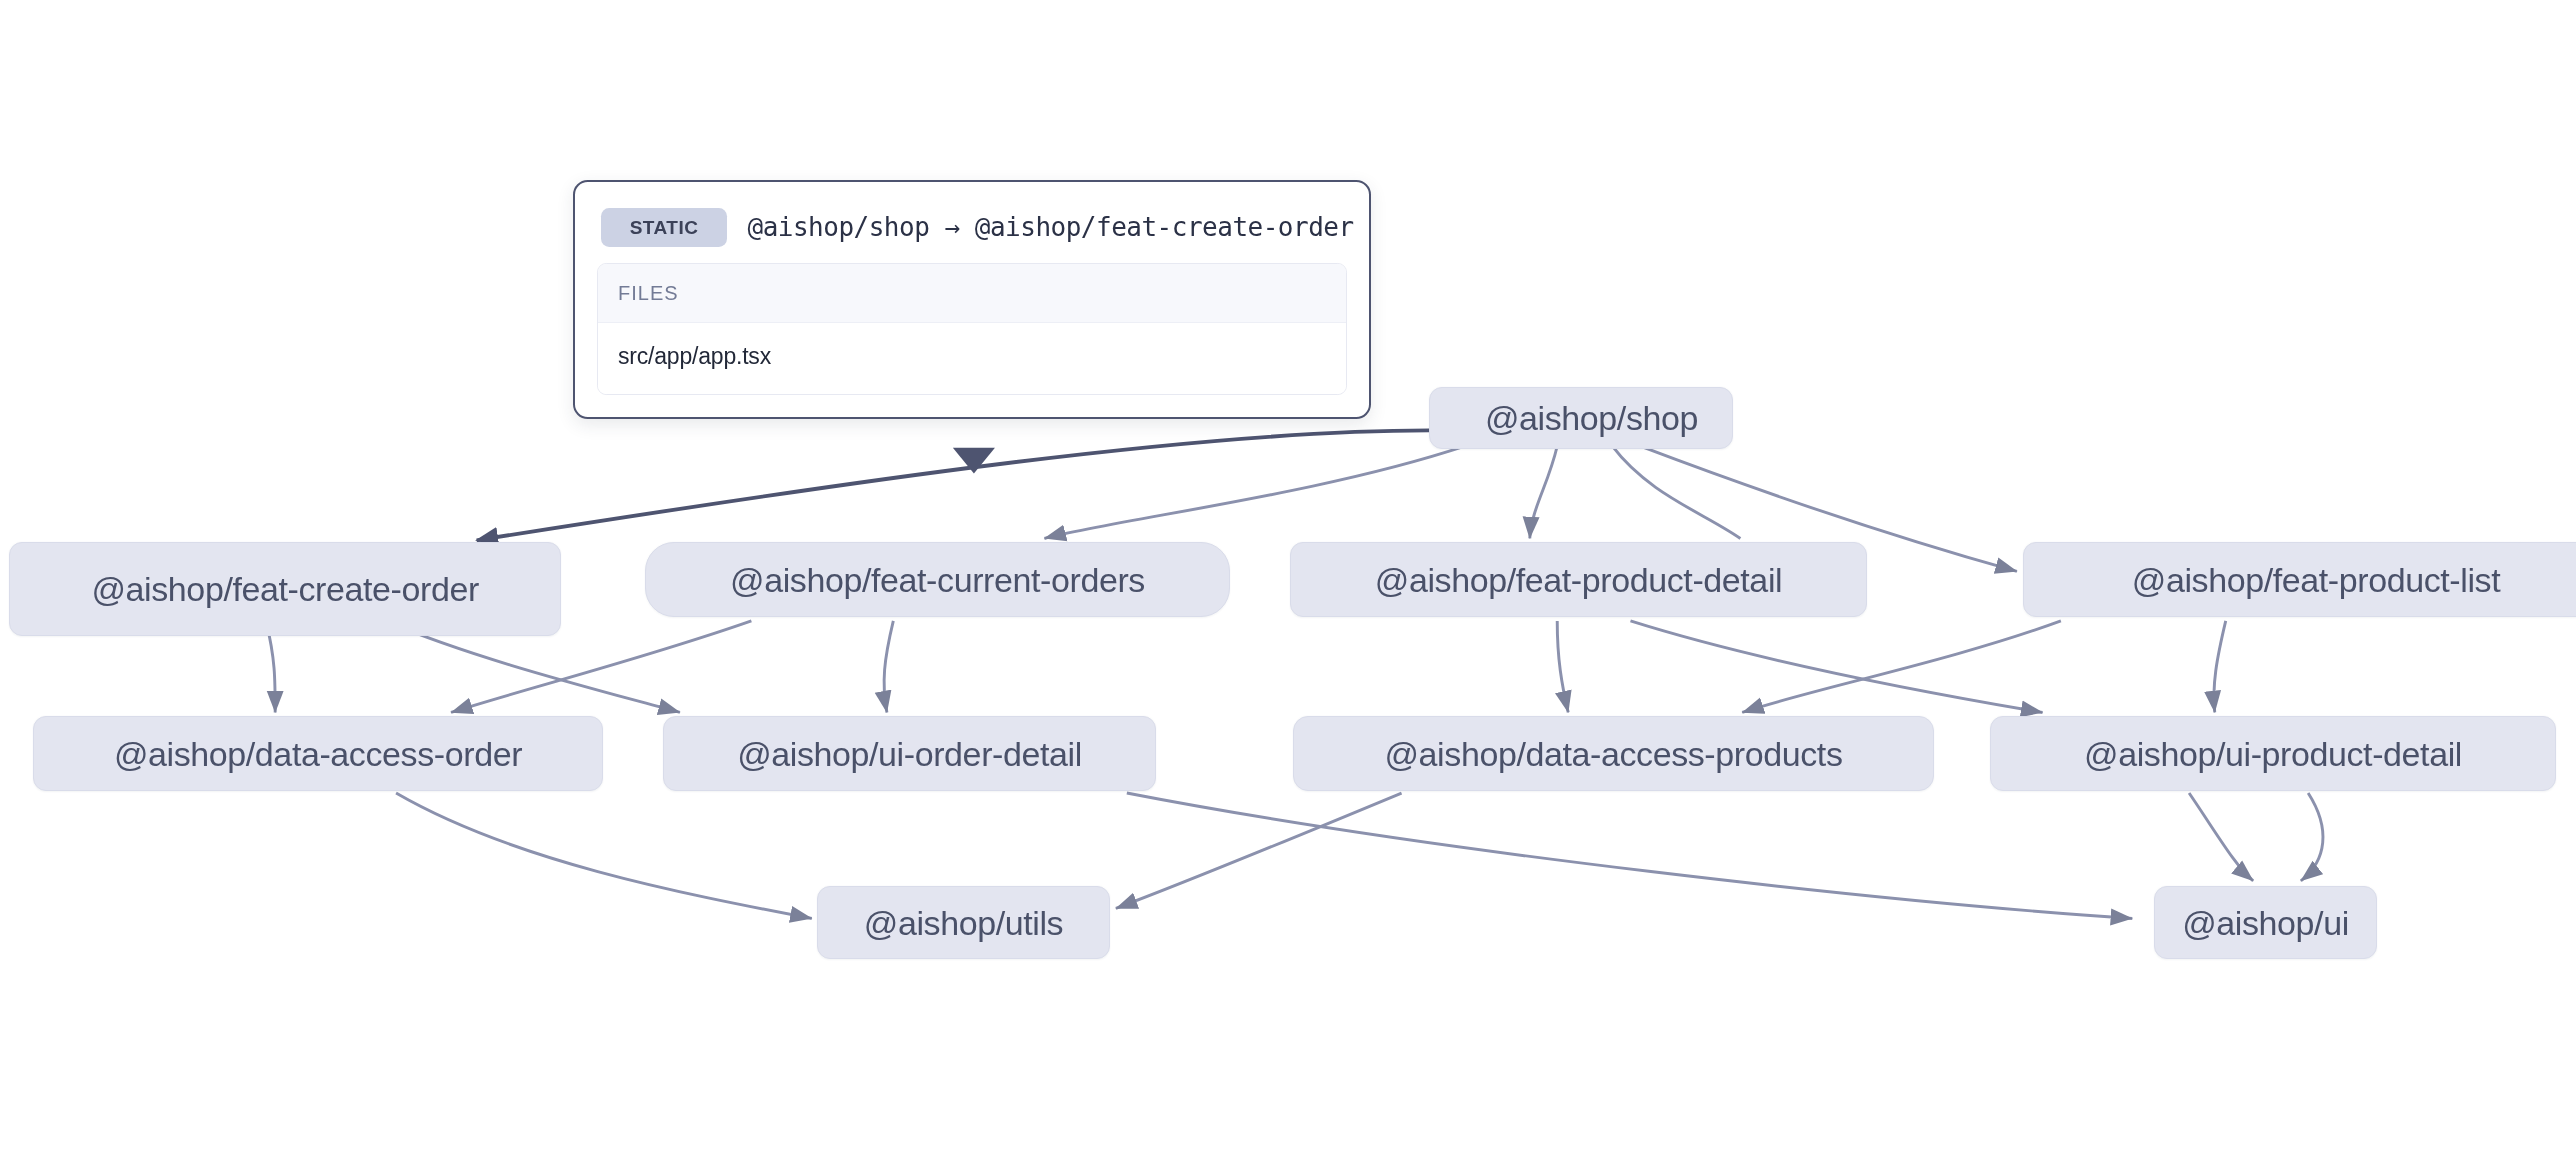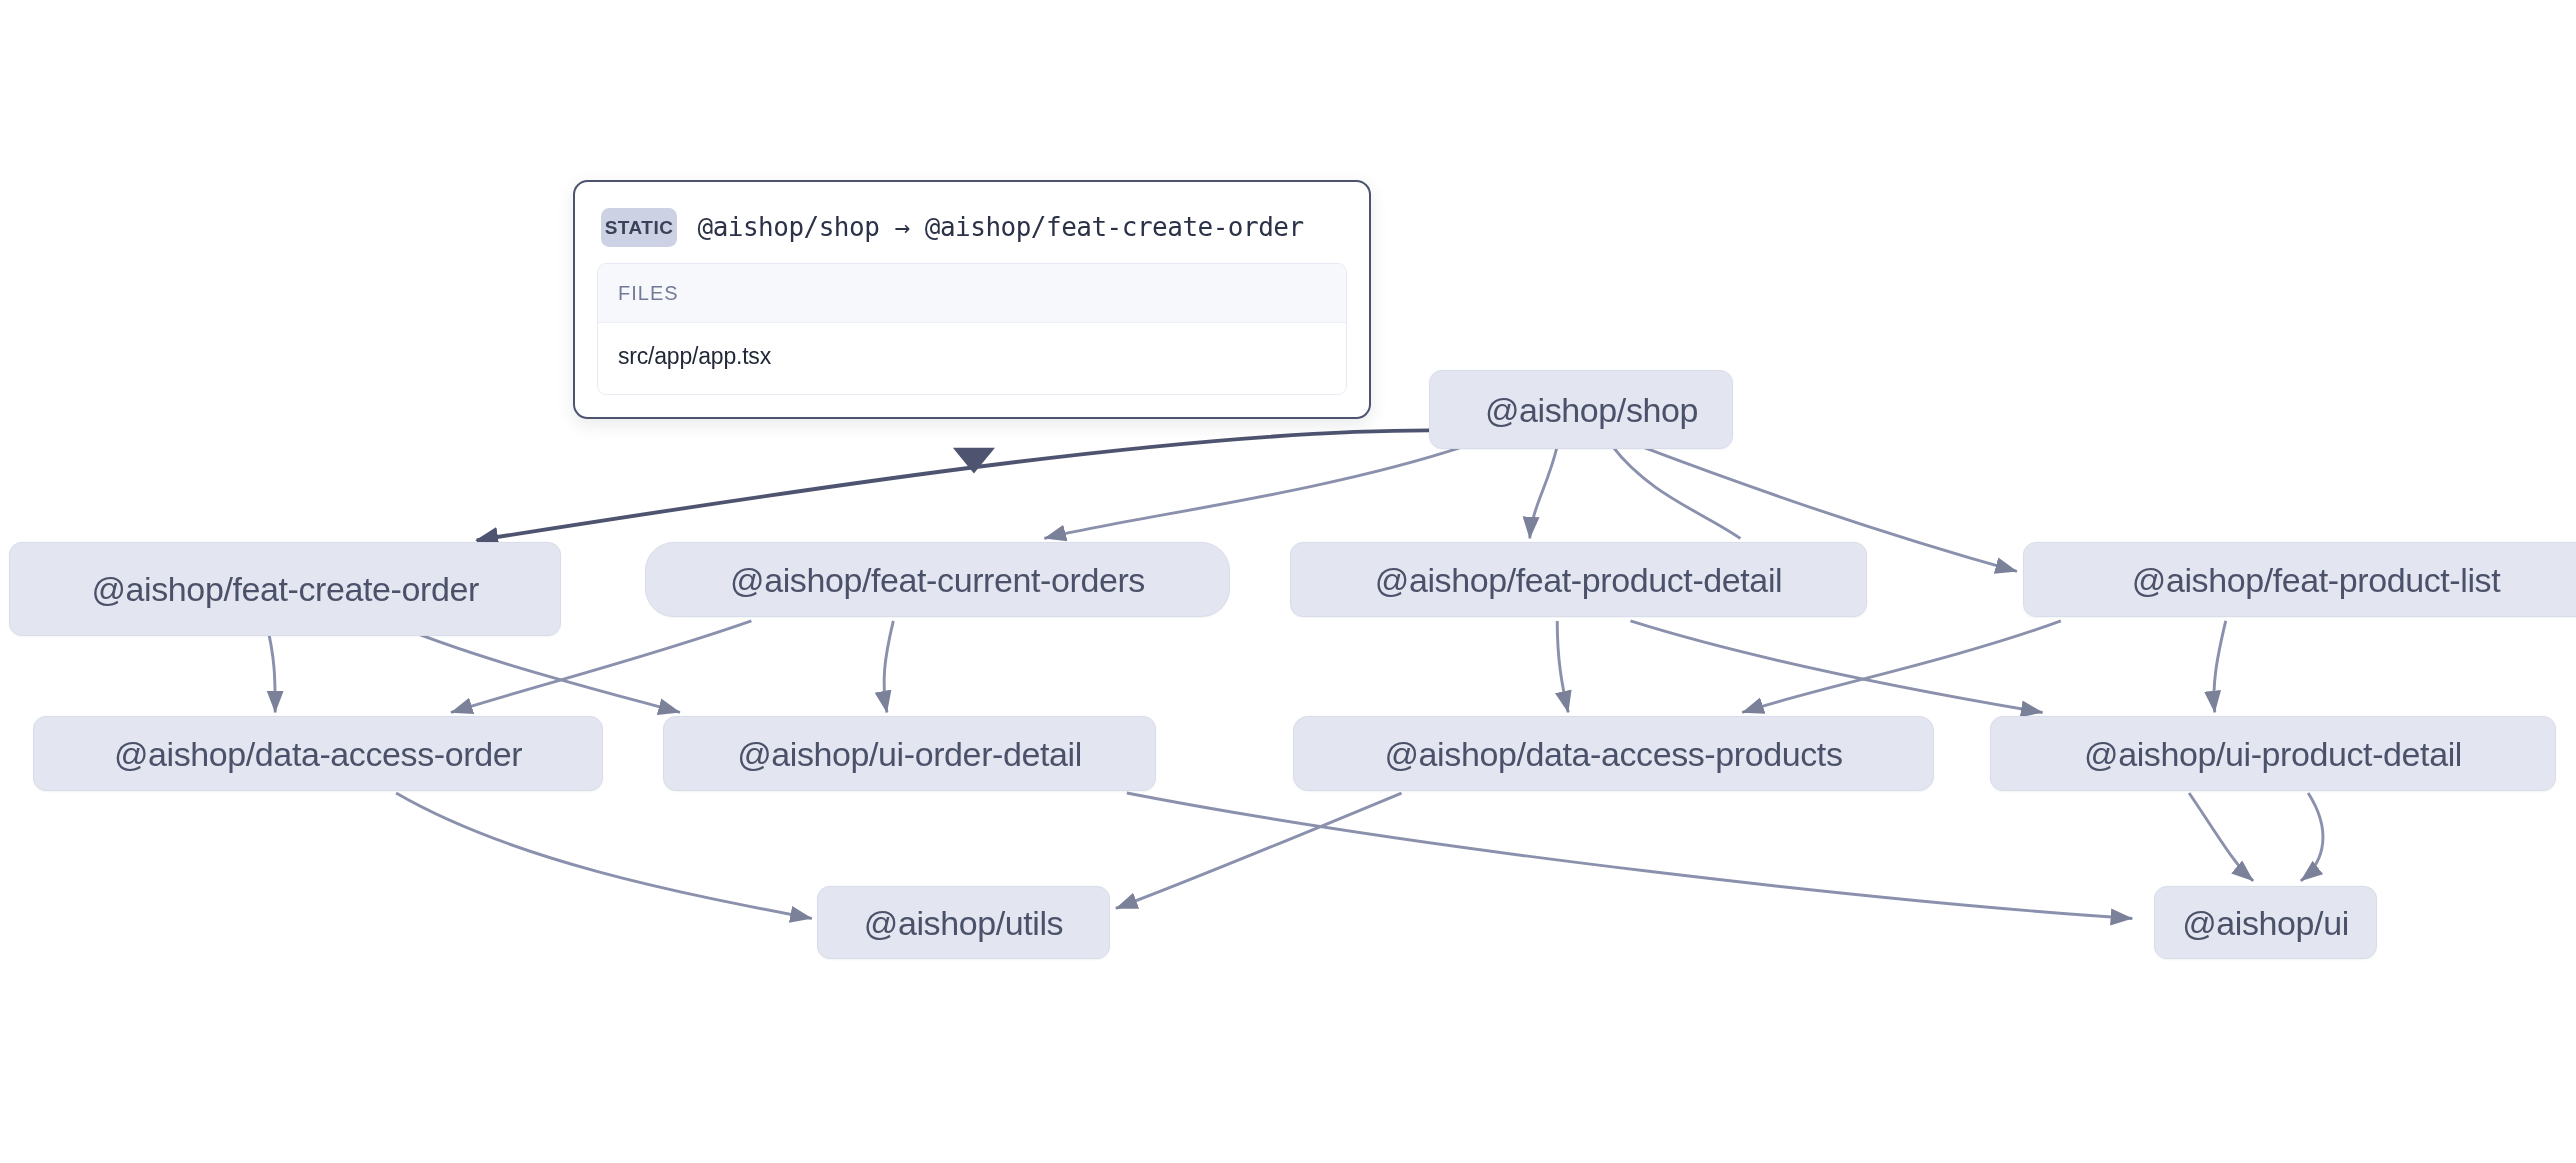--- a/index.html
+++ b/index.html
@@ -70,21 +70,21 @@
     gap: 20px;
     padding: 5.5px 3.7px 16.5px 3.7px;
   }
   .tt-badge {
     background: #ccd2e4;
     color: #3b4158;
     font-family: "Liberation Sans", sans-serif;
     font-weight: bold;
     font-size: 19px;
     letter-spacing: 0.5px;
-    padding: 10px 4px;
+    padding: 10px 29px;
     border-radius: 8.2px;
     line-height: 1;
   }
   .tt-title {
     font-family: "DejaVu Sans Mono", monospace;
     font-size: 26px;
     color: #2b3146;
     letter-spacing: -0.5px;
     white-space: nowrap;
   }
@@ -164,21 +164,21 @@
       <path d="M2520,866 C2545,905 2540,940 2512,962"></path>
     </g>
 
     <g fill="none" stroke="#4e5470" stroke-width="4.2">
       <path d="M1560,470 C1300,470 900,530 520,590" marker-end="url(#ah-hl)"></path>
     </g>
 
     <path d="M1040,489 L1086,489 L1063,517 z" fill="#4e5470"></path>
   </svg>
 
-  <div class="node" style="left:1429px; top:370px; width:304px; height:79px;padding-left:21px;">
+  <div class="node" style="left:1429px; top:387px; width:304px; height:62px;padding-left:21px;">
     <span>@aishop/shop</span>
   </div>
 
   <div class="node" style="left:9.2px; top:542px; width:552px; height:94px;">
     <span>@aishop/feat-create-order</span>
   </div>
 
   <div class="node" style="left:645px; top:542px; width:585px; height:75px;border-radius:29px;">
     <span>@aishop/feat-current-orders</span>
   </div>

